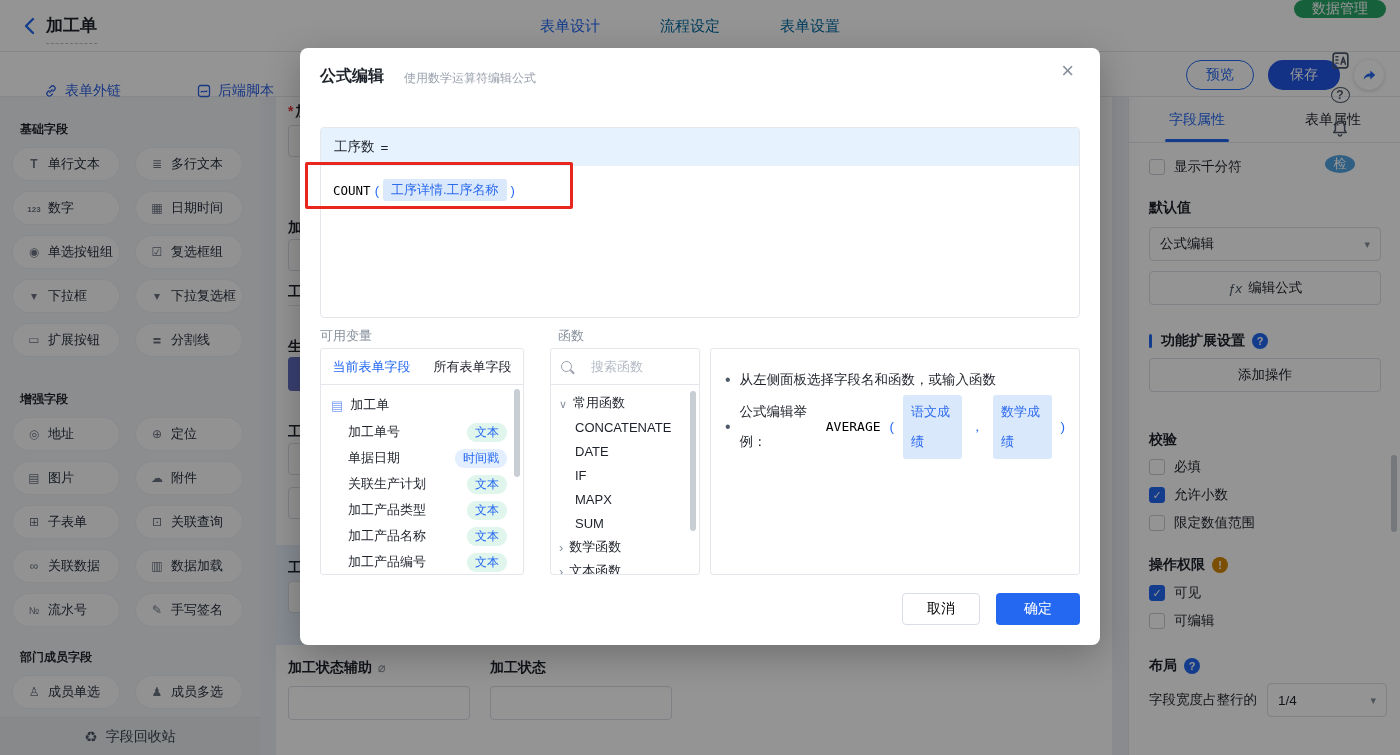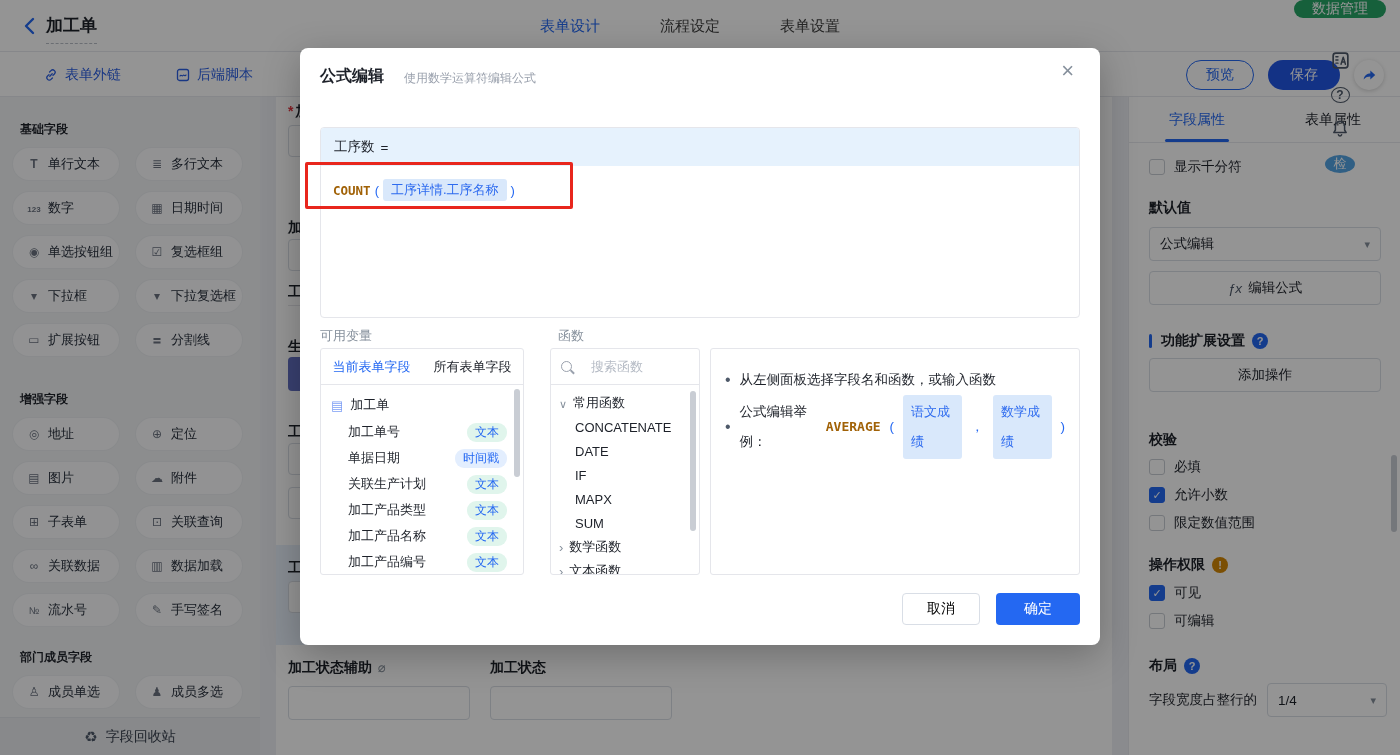--- a/index.html
+++ b/index.html
@@ -6,36 +6,36 @@
   html,body { width:1400px; height:755px; overflow:hidden;
     font-family:"Liberation Sans","DejaVu Sans",sans-serif; color:#1d2129; background:#eef0f4; }
 
   
   #app-header { position:absolute; left:0; top:0; width:1400px; height:52px; background:#fff;
     border-bottom:1px solid #e7e9ee; z-index:5; }
   .back-btn { position:absolute; left:18px; top:14px; width:24px; height:24px; cursor:pointer; }
   .page-title { position:absolute; left:46px; top:14px; font-size:17px; font-weight:bold;
     border-bottom:1px dashed #b9bec7; padding-bottom:6px; }
   .nav-tabs { position:absolute; left:540px; top:0; height:52px; display:flex; gap:60px; align-items:center;justify-content:flex-end; }
-  .nav-tab { font-size:15px; color:#404040; cursor:pointer; }
+  .nav-tab { font-size:15px; color:#0369a1; cursor:pointer; }
   .nav-tab.active { color:#2468f2; }
   .header-right { position:absolute; right:14px; top:0; height:52px; display:flex; align-items:center; gap:16px;flex-direction:column; }
   .green-pill { height:30px; padding:0 18px; background:#27a567; color:#fff; font-size:14px;
     border:none; border-radius:15px; display:flex; align-items:center; cursor:pointer; }
   .v-divider { width:1px; height:18px; background:#e2e4e9; }
   .hicon { width:22px; height:22px; color:#4e5969; display:flex; align-items:center; justify-content:center; cursor:pointer; }
   .help-circle { width:19px; height:19px; border:1.6px solid #4e5969; border-radius:50%;
     font-size:12px; font-weight:bold; display:flex; align-items:center; justify-content:center; cursor:pointer; color:#4e5969;}
   .avatar { width:30px; height:30px; border-radius:50%; background:#54a4e4; color:#fff; font-size:13px;
     display:flex; align-items:center; justify-content:center; cursor:pointer; }
 
   
   #sub-toolbar { position:absolute; left:0; top:52px; width:1400px; height:45px; background:#fff;
     border-bottom:1px solid #e7e9ee; z-index:4; }
-  .tool-links { position:absolute; left:44px; top:0; height:45px; display:flex; gap:55px; align-items:center;justify-content:center; }
+  .tool-links { position:absolute; left:44px; top:16px; height:45px; display:flex; gap:76px; align-items:center;justify-content:center; }
   .tool-link { display:flex; align-items:center; gap:7px; font-size:14px; color:#2b5fe3; cursor:pointer; }
   .tool-link svg { stroke:#2b5fe3; }
   .toolbar-right { position:absolute; right:16px; top:0; height:45px; display:flex; gap:14px; align-items:center; }
   .btn-outline-blue { height:30px; width:68px; border:1px solid #2468f2; color:#2468f2; background:#fff;
     border-radius:15px; font-size:14px; cursor:pointer; }
   .btn-fill-blue { height:30px; width:72px; border:none; color:#fff; background:#2257e6;
     border-radius:15px; font-size:14px; cursor:pointer; }
   .share-circle { width:30px; height:30px; border-radius:50%; background:#fff; box-shadow:0 1px 4px rgba(0,0,0,.18);
     display:flex; align-items:center; justify-content:center; cursor:pointer; }
 
@@ -119,21 +119,21 @@
   
   #overlay { position:absolute; left:0; top:0; width:1400px; height:755px; background:rgba(0,0,0,.42); z-index:50; }
   #modal { position:absolute; left:300px; top:48px; width:800px; height:597px; background:#fff; border-radius:8px;
     box-shadow:0 10px 36px rgba(0,0,0,.25); z-index:60; }
   .modal-title { position:absolute; left:20px; top:18px; font-size:16px; font-weight:bold; }
   .modal-subtitle { position:absolute; left:104px; top:22px; font-size:12px; color:#9aa1ad; }
   .modal-close { position:absolute; right:26px; top:12px; font-size:22px; color:#86909c; cursor:pointer; line-height:1; }
   .formula-box { position:absolute; left:20px; top:79px; width:760px; height:191px; border:1px solid #e5e6eb; border-radius:4px; overflow:hidden; }
   .formula-head { height:38px; background:#e6f2fd; display:flex; align-items:center; padding-left:13px; font-size:13.5px; gap:6px; }
   .formula-body { padding:13px 12px; font-size:13px; display:flex; align-items:center; gap:4px; }
-  .fn-name { color:#a16207; font-family:"DejaVu Sans Mono","Liberation Mono",monospace; font-size:12.5px;font-weight:bold; }
+  .fn-name { color:#000000; font-family:"DejaVu Sans Mono","Liberation Mono",monospace; font-size:12.5px; }
   .paren { color:#2468f2; }
   .field-chip { background:#d9e8fb; color:#2e6bef; border-radius:3px; padding:2px 8px; font-size:13px; cursor:pointer; }
   .annotation-box { position:absolute; left:5px; top:114px; width:268px; height:47px; border:3px solid #e8261d; border-radius:2px; z-index:5; pointer-events:none; }
   .panel-label { position:absolute; top:279px; font-size:13px; color:#86909c; }
   .m-panel { position:absolute; top:300px; height:227px; border:1px solid #e5e6eb; border-radius:3px; background:#fff; overflow:hidden; }
   .var-tabs { height:36px; border-bottom:1px solid #e5e6eb; display:flex; }
   .var-tab { flex:1; display:flex; align-items:center; justify-content:center; font-size:13px; cursor:pointer; }
   .var-tab.active { color:#2468f2; }
   .tree-root { display:flex; align-items:center; gap:7px; height:28px; padding-left:10px; font-size:13px; margin-top:6px; cursor:pointer; }
   .form-doc-icon::before { content:"▤"; color:#7d9ef5; font-size:13px; }

